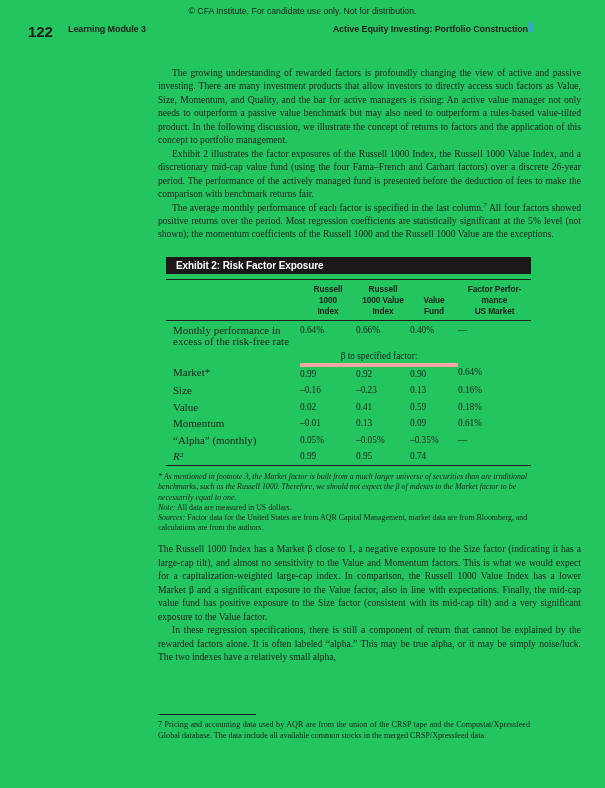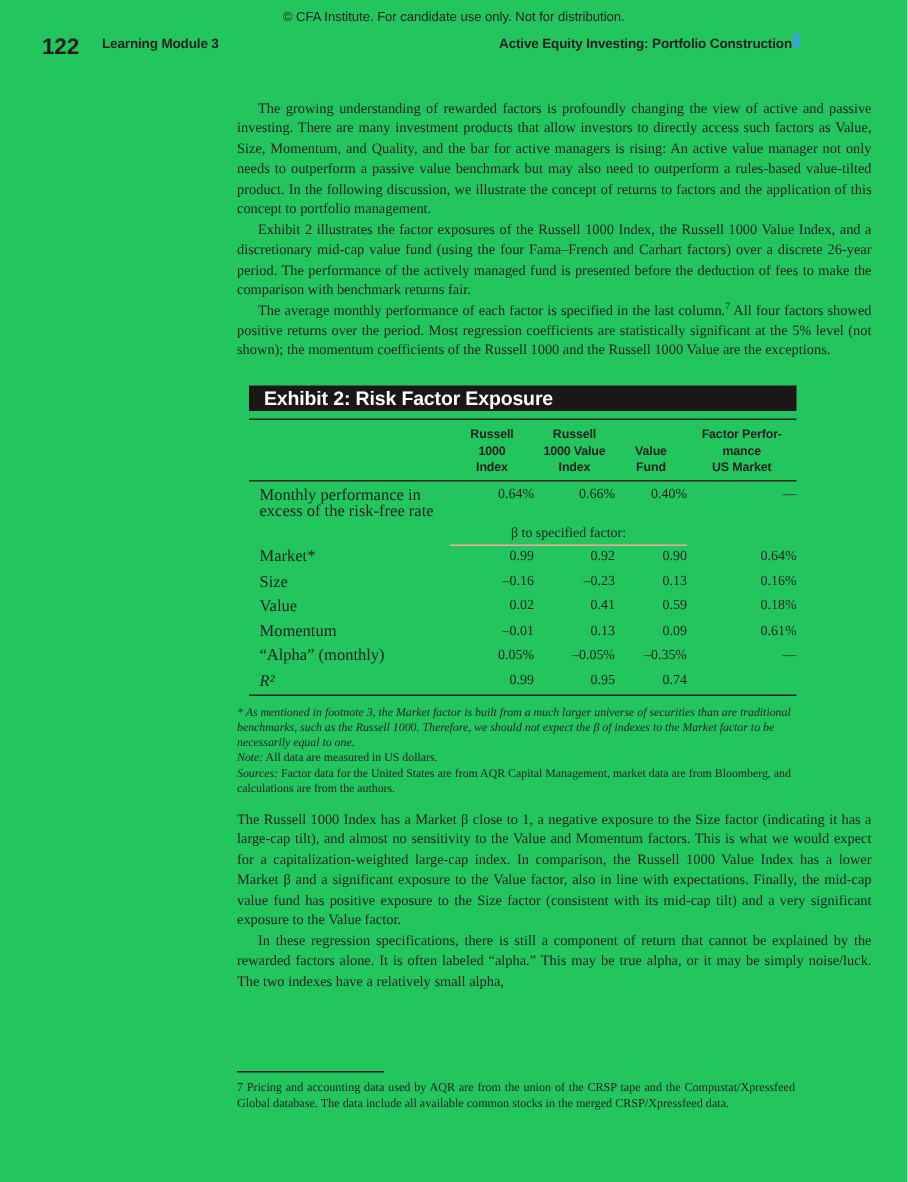--- a/index.html
+++ b/index.html
@@ -54,21 +54,21 @@
   .para sup { font-size: 6.3px; vertical-align: super; line-height: 0; }
   
   .exhibit { margin-top: 16px; }
   .exhibit-bar {
     margin-left: 8px;
     width: 365px; height: 17.5px;
     background: #1b1718;
     color: #ffffff;
     font-family: "Liberation Sans", sans-serif;
     font-weight: 700;
-    font-size: 13px;
+    font-size: 10px;
     line-height: 17.5px;
     padding-left: 10px;
     letter-spacing: -0.1px;
   }
   table.exhibit-table {
     margin-left: 8px;
     margin-top: 5px;
     width: 365px;
     border-collapse: collapse;
     table-layout: fixed;
@@ -96,30 +96,30 @@
   .rlabel {
     font-size: 11px;
     line-height: 11px;
     padding: 2.8px 4px 2.8px 7px;
     text-align: left;
     vertical-align: top;
   }
   .rlabel.ital { font-style: italic; }
   td.val {
     font-size: 9.3px;
-    text-align: right;
+    text-align: left;
     vertical-align: top;
     padding: 2.8px 0;
   }
   tr.excess-row .rlabel, tr.excess-row td.val { padding-top: 4px; padding-bottom: 2.5px; }
   td.beta-cell {
     font-size: 9.3px;
     text-align: center;
     padding: 2px 0 1.5px 0;
-    border-bottom: 1px solid #fca5a5;
+    border-bottom: 4px solid #fca5a5;
   }
   
   .exhibit-notes { margin-top: 6px; width: 372px; font-size: 7.9px; line-height: 10.2px; }
   .note-star { font-style: italic; }
   .note-line { }
   .note-label { font-style: italic; }
   
   .footnote-block {
     position: absolute;
     left: 158px; top: 714px;

